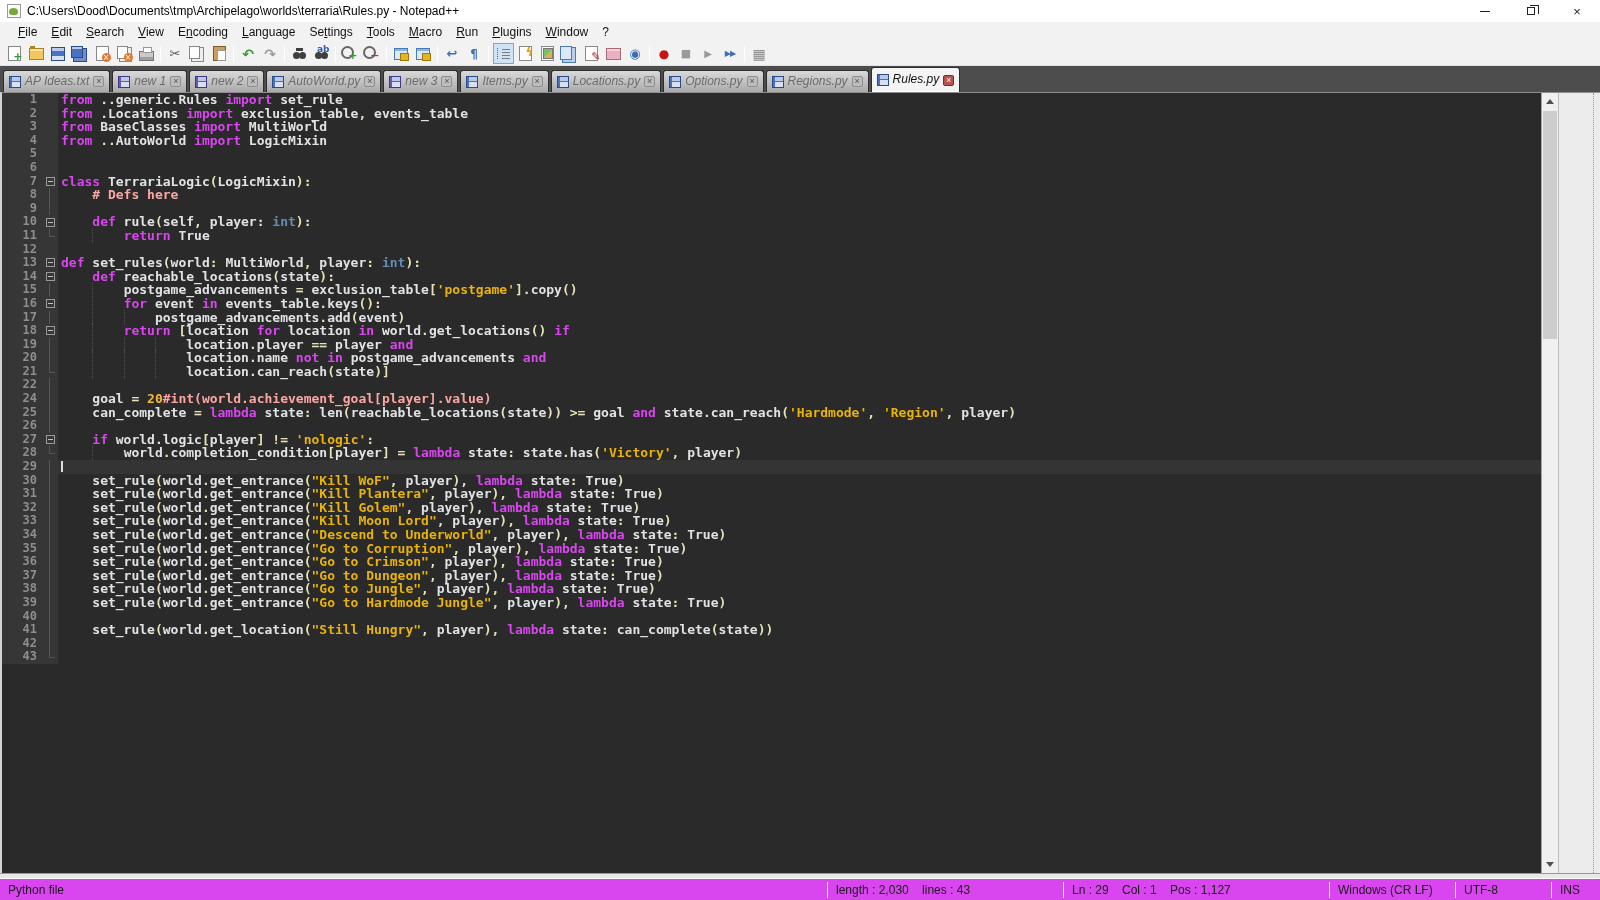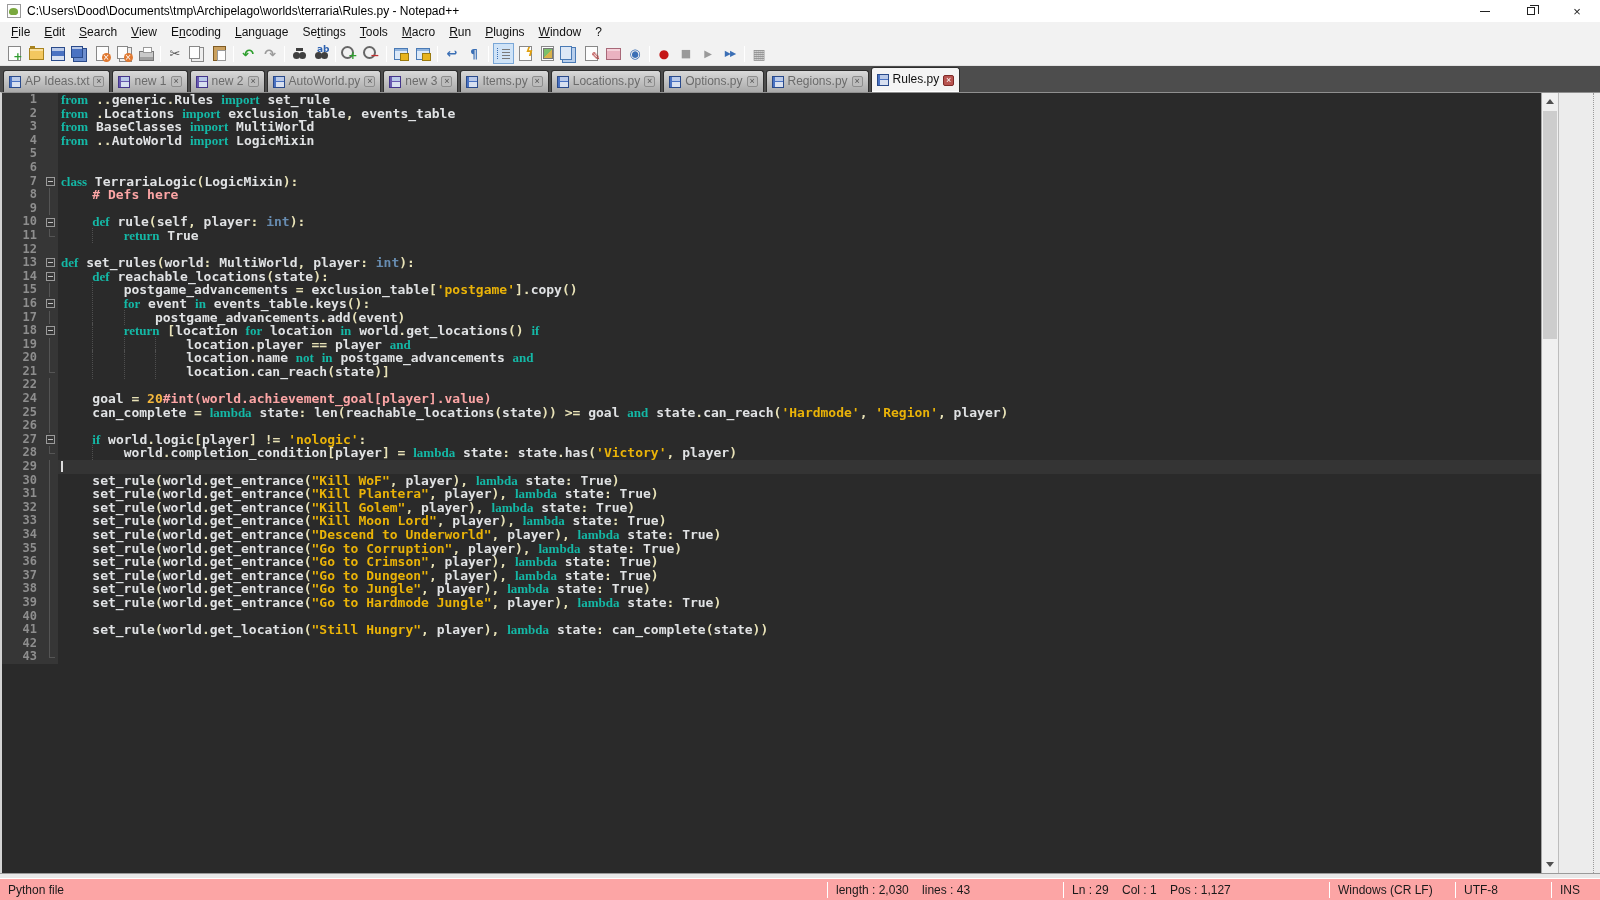--- a/index.html
+++ b/index.html
@@ -9,21 +9,21 @@
   .titlebar{height:22px;background:#ffffff;display:flex;align-items:center;flex:0 0 22px;text-align:center;}
   .app-icon{width:14px;height:14px;margin:0 6px 0 7px;position:relative;background:#fdfdfd;border:1px solid #9a9a9a;}
   .app-icon::after{content:"";position:absolute;left:1px;top:3px;width:9px;height:7px;background:#79a83d;border-radius:50% 50% 40% 40%;}
   .title-text{font-size:12px;color:#000;white-space:pre;}
   .winbtns{margin-left:auto;display:flex;height:100%;}
   .wbtn{width:46px;height:100%;display:flex;align-items:center;justify-content:center;color:#222;font-size:13px;}
   .glyph-min{width:10px;height:1px;background:#222;}
   .glyph-restore{width:8px;height:8px;border:1px solid #222;position:relative;background:#fff;}
   .glyph-restore::before{content:"";position:absolute;left:2px;top:-3px;width:8px;height:8px;border:1px solid #222;border-left:none;border-bottom:none;}
   
-  .menubar{height:20px;background:#f2f2f2;display:flex;align-items:center;padding-left:4px;flex:0 0 20px;}
+  .menubar{height:20px;background:#f2f2f2;display:flex;align-items:center;padding-left:11px;flex:0 0 20px;}
   .mitem{font-size:12px;color:#111;padding:2px 7px;white-space:pre;}
   
   .toolbar{height:24px;background:#f2f2f2;display:flex;align-items:center;padding-left:3px;flex:0 0 24px;border-bottom:1px solid #e3e3e3;}
   .tbtn{width:21px;height:21px;display:flex;align-items:center;justify-content:center;border:1px solid transparent;margin:0 0.5px;}
   .tbtn.pressed{background:#cfe3f7;border:1px solid #7aa7d7;}
   .tsep{width:1px;height:16px;background:#c9c9c9;margin:0 3px;border-right:1px solid #fff;}
   .ticon{width:17px;height:17px;position:relative;display:inline-flex;align-items:center;justify-content:center;font-family:"DejaVu Sans",sans-serif;}
   .t-doc-new::before,.t-doc-close::before,.t-lightning::before,.t-map::before,.t-pen::before{content:"";width:11px;height:13px;background:#fdfdfd;border:1px solid #888;display:block;}
   .t-doc-new::after{content:"+";position:absolute;right:0;bottom:-1px;color:#2e9b2e;font-size:11px;font-weight:bold;}
   .t-folder-open::before{content:"";width:13px;height:10px;background:#f3c75f;border:1px solid #a8831f;box-shadow:inset 0 2px #fadf9b;}
@@ -63,60 +63,60 @@
   .t-folder-pink::before{content:"";width:13px;height:10px;background:#eab2c0;border:1px solid #a86878;box-shadow:inset 0 2px #f5d2da;}
   .t-eye::before{content:"◉";color:#3b6fb5;font-size:13px;}
   .t-rec::before{content:"●";color:#c41616;font-size:12px;}
   .t-stop::before{content:"■";color:#9a9a9a;font-size:11px;}
   .t-play::before{content:"▶";color:#9a9a9a;font-size:10px;}
   .t-ffwd::before{content:"▶▶";color:#3b6fb5;font-size:8px;letter-spacing:-1px;}
   .t-kbd::before{content:"▦";color:#8a8a8a;font-size:14px;}
   
   .tabbar{height:26px;background:#4d4d4d;display:flex;align-items:flex-end;padding-left:2px;flex:0 0 26px;}
   .tab{display:inline-flex;align-items:center;gap:4px;height:22px;margin:0 1px;padding:0 5px;background:linear-gradient(#d9d9d9,#aaaaaa);border:1px solid #2e2e2e;border-bottom:none;border-radius:3px 3px 0 0;color:#6b6b6b;font-size:12px;white-space:pre;}
-  .tab .tlabel{transform:translateY(-1px);}
+  .tab .tlabel{transform:translateY(-1px);font-style:italic;}
   .tab.active{background:#f4f4f4;color:#111;height:25px;box-shadow:0 -1px 0 #fff inset;}
   .tclose{width:11px;height:11px;background:#bdbdbd;border:1px solid #8e8e8e;border-radius:2px;color:#555;font-size:9px;line-height:9px;text-align:center;}
   .tab.active .tclose{background:#b85450;border-color:#7e2a28;color:#fff;}
   
   .editor-wrap{flex:1 1 auto;display:flex;border-left:2px solid #d4d4d4;border-top:1px solid #8f8f8f;min-height:0;}
   .editor{flex:1 1 auto;background:#2a2a2a;overflow:hidden;font-family:"DejaVu Sans Mono",monospace;font-size:13px;font-weight:bold;}
   .ln{display:flex;height:13.6px;line-height:13.6px;}
   .num{flex:0 0 40px;background:#363636;color:#8e8e8e;text-align:right;padding-right:5px;font-size:12px;}
   .fold{flex:0 0 16px;background:#363636;position:relative;display:flex;align-items:center;justify-content:center;}
   .fbox{width:9px;height:9px;border:1px solid #9a9a9a;background:#363636;position:relative;z-index:1;}
   .fbox::after{content:"";position:absolute;left:1px;right:1px;top:3px;height:1px;background:#c0c0c0;}
   .fln{position:absolute;left:7px;top:0;bottom:0;width:1px;background:#555;}
   .fend{position:absolute;left:7px;top:0;height:7px;width:1px;background:#555;}
   .fend::after{content:"";position:absolute;top:7px;left:0;width:6px;height:1px;background:#555;}
   .code{flex:1 1 auto;white-space:pre;position:relative;padding-left:3px;color:#e0e2e4;}
   .cur .code{background:#343434;}
   .caret{position:absolute;left:3px;top:1px;width:2px;height:11px;background:#dcdcdc;}
   .ig{position:relative;}
   .ig::before{content:"";position:absolute;left:0;top:0;bottom:0;border-left:1px dotted #4f4f4f;}
-  .tk-k{color:#14b8a6;font-family:Liberation Serif, serif;}
+  .tk-k{color:#d946ef;}
   .tk-o{color:#e8e2b7;}
   .tk-s{color:#eab308;}
   .tk-n{color:#f5b83d;}
   .tk-c{color:#fca5a5;}
   .tk-t{color:#678cb1;text-align:right;}
   .tk-d{color:#e0e2e4;}
   
   .vscroll{flex:0 0 17px;background:#f0f0f0;border-left:1px solid #a5a5a5;position:relative;}
   .varrow{position:absolute;left:0;width:16px;height:17px;display:flex;align-items:center;justify-content:center;}
   .varrow.up{top:0;}
   .varrow.down{bottom:0;}
   .tri-up{width:0;height:0;border-left:4px solid transparent;border-right:4px solid transparent;border-bottom:5px solid #505050;}
   .tri-down{width:0;height:0;border-left:4px solid transparent;border-right:4px solid transparent;border-top:5px solid #505050;}
   .vthumb{position:absolute;left:1px;top:18px;width:14px;height:228px;background:#cdcdcd;}
   .right-strip{flex:0 0 42px;background:#ececec;border-left:1px solid #bdbdbd;position:relative;}
   .right-strip::after{content:"";position:absolute;top:0;bottom:0;right:6px;border-left:1px dotted #9a9a9a;}
   
   .bottom-edge{flex:0 0 5px;background:#e8e8e8;border-top:1px solid #9a9a9a;}
-  .statusbar{flex:0 0 22px;background:#fca5a5;display:flex;align-items:center;font-size:12px;color:#1a1a1a;border-top:1px solid #fff;}
+  .statusbar{flex:0 0 22px;background:#d946ef;display:flex;align-items:center;font-size:12px;color:#1a1a1a;border-top:1px solid #fff;}
   .sb{white-space:pre;padding:0 8px;overflow:hidden;}
   .sb-type{flex:1 1 auto;}
   .sb-len{flex:0 0 235px;}
   .sb-pos{flex:0 0 265px;}
   .sb-eol{flex:0 0 125px;}
   .sb-enc{flex:0 0 95px;}
   .sb-ins{flex:0 0 48px;}
   .ssep{width:1px;height:16px;background:#b5b5b5;border-right:1px solid #fff;}
 </style>
 </head>

